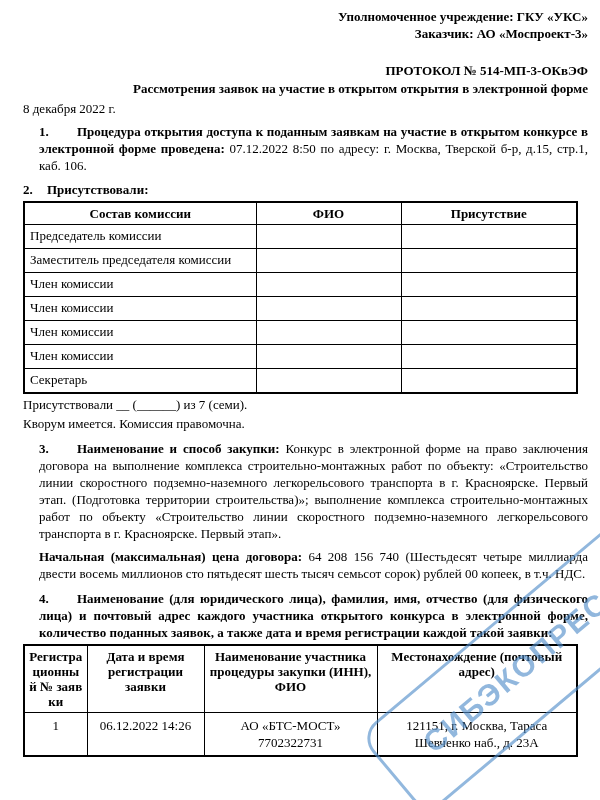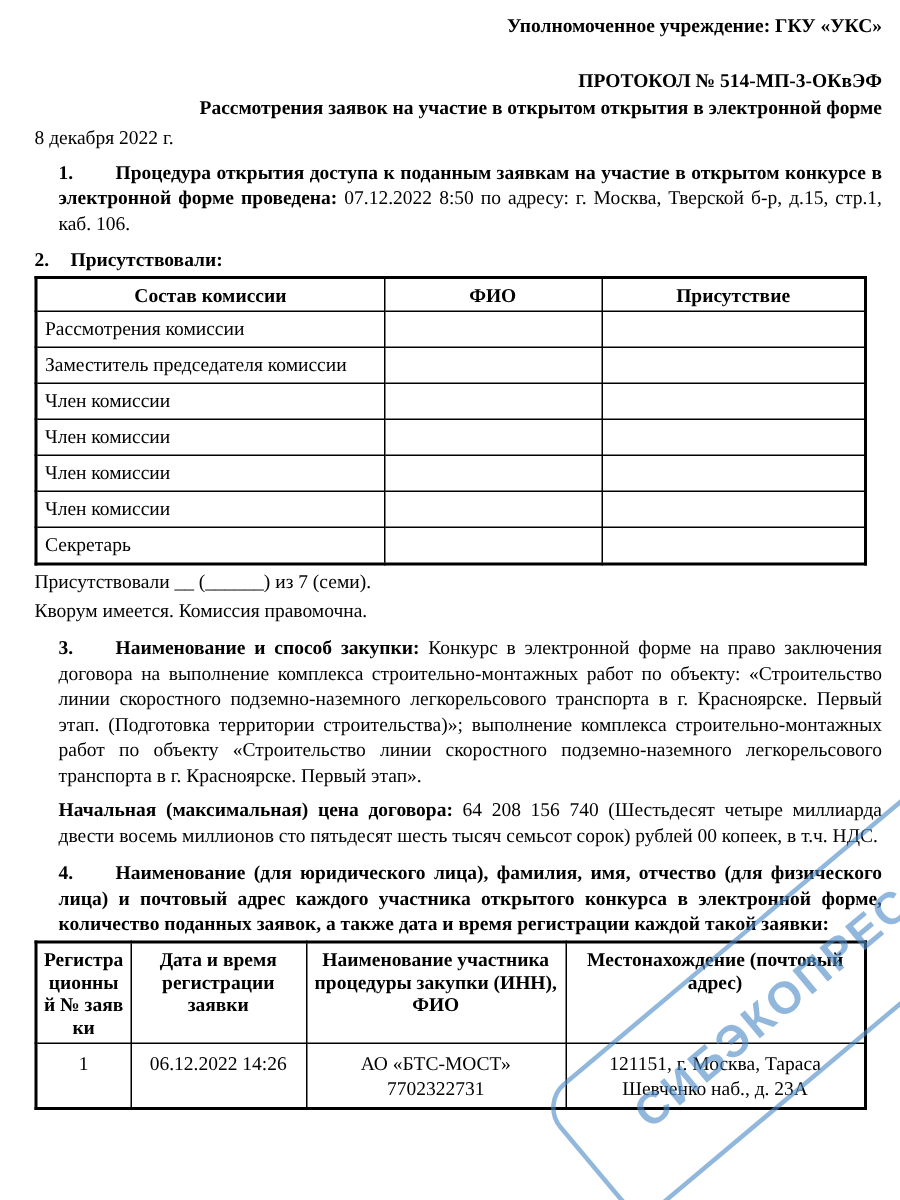--- a/index.html
+++ b/index.html
@@ -46,20 +46,21 @@
     font-family:"Liberation Sans","DejaVu Sans",sans-serif;
   }
 </style>
 </head>
 <body>
 
 <div class="page">
 
   <div class="hdr">
     <div>Уполномоченное учреждение: ГКУ «УКС»</div>
+    <div>Заказчик: АО «Моспроект-3»</div>
   </div>
 
   <div class="title-block">
     <div>ПРОТОКОЛ № 514-МП-3-ОКвЭФ</div>
     <div>Рассмотрения заявок на участие в открытом открытия в электронной форме</div>
   </div>
 
   <div class="date-line">8 декабря 2022 г.</div>
 
   <p class="para"><span class="num-wide">1.</span><span class="b">Процедура открытия доступа к поданным заявкам на участие в открытом конкурсе в электронной форме проведена:</span><span> 07.12.2022 8:50 по адресу: г. Москва, Тверской б-р, д.15, стр.1, каб. 106.</span></p>
@@ -74,21 +75,21 @@
       </colgroup>
     <thead>
       <tr>
         <th>Состав комиссии</th>
         <th>ФИО</th>
         <th>Присутствие</th>
       </tr>
     </thead>
     <tbody>
       <tr>
-        <td>Рассмотрения комиссии</td>
+        <td>Председатель комиссии</td>
         <td></td>
         <td></td>
       </tr>
       <tr>
         <td>Заместитель председателя комиссии</td>
         <td></td>
         <td></td>
       </tr>
       <tr>
         <td>Член комиссии</td>

